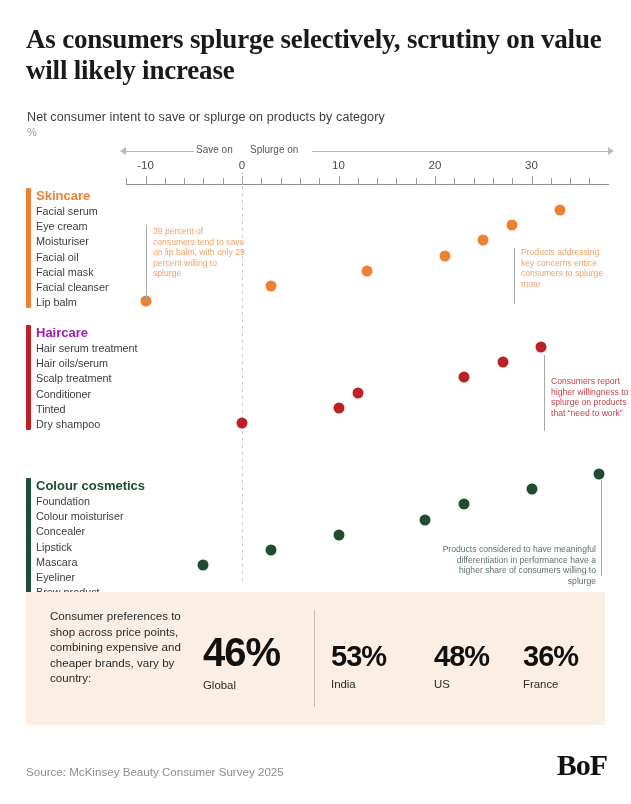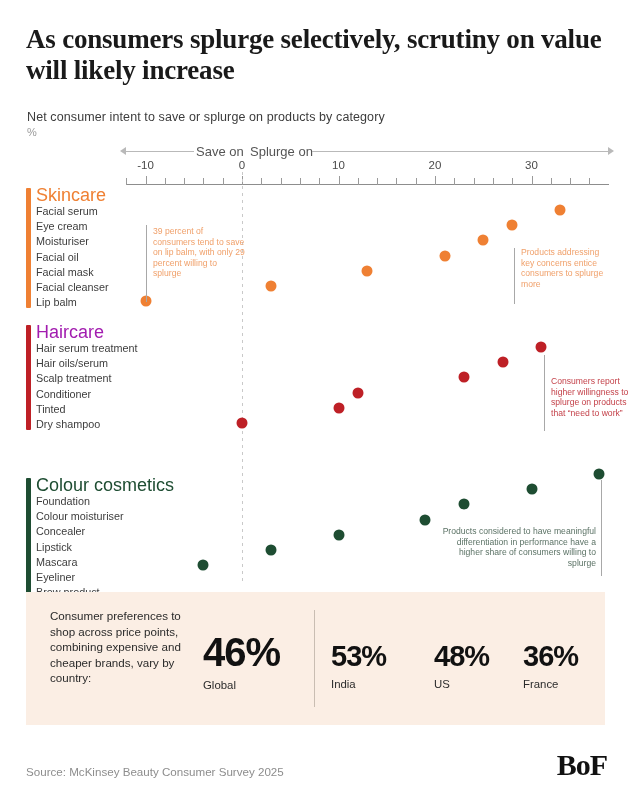--- a/index.html
+++ b/index.html
@@ -26,34 +26,34 @@
     font-size:11px;color:#9b9b9b;
   }
 
   
   .axis-wrap{position:absolute;left:0;top:140px;width:631px;height:50px;}
   .axis-arrow-line{position:absolute;top:11px;height:1px;background:#b9b9b9;}
   .arrow-head{position:absolute;top:7px;width:0;height:0;
     border-top:4px solid transparent;border-bottom:4px solid transparent;}
   .arrow-left{left:120px;border-right:6px solid #b9b9b9;}
   .arrow-right{left:608px;border-left:6px solid #b9b9b9;}
-  .dir-label{position:absolute;top:4px;font-size:13px;color:#555;white-space:nowrap;}
+  .dir-label{position:absolute;top:4px;font-size:10px;color:#555;white-space:nowrap;}
   .axis-line{position:absolute;left:126px;top:44px;width:483px;height:1px;background:#8d8d8d;}
   .tick{position:absolute;top:38px;width:1px;height:7px;background:#9a9a9a;}
   .tick.major{top:36px;height:9px;}
   .tick-label{position:absolute;top:19px;font-size:11.5px;color:#4a4a4a;transform:translateX(-50%);}
 
   
   .zero-line{position:absolute;left:242px;top:172px;width:1px;height:410px;
     background:repeating-linear-gradient(to bottom,#c9c9c9 0 3px,transparent 3px 7px);}
 
   
   .cat{position:absolute;left:26px;}
   .cat-bar{position:absolute;left:0;top:0;width:5px;border-radius:1px;}
-  .cat-head{font-size:18px;font-weight:400;margin:0 0 1px 10px;line-height:15px;}
+  .cat-head{font-size:13px;font-weight:700;margin:0 0 1px 10px;line-height:15px;}
   .cat-item{font-size:10.8px;color:#3d3d3d;margin-left:10px;line-height:15.2px;white-space:nowrap;}
 
   
   .plot{position:absolute;left:0;top:0;width:631px;height:804px;pointer-events:none;}
   .dot{position:absolute;width:11px;height:11px;border-radius:50%;
        transform:translate(-50%,-50%);}
 
   
   .anno{position:absolute;font-size:8.6px;line-height:10.6px;}
   .anno-rule{position:absolute;width:1px;background:#a8a8a8;}
@@ -193,21 +193,21 @@
   <div class="anno-rule" style="left:146px;top:225px;height:77px;"></div>
   <div class="anno" style="left:153px;top:226px;width:92px;color:#F0A06A;">39 percent of consumers tend to save on lip balm, with only 29 percent willing to splurge</div>
 
   <div class="anno-rule" style="left:514px;top:248px;height:56px;"></div>
   <div class="anno" style="left:521px;top:247px;width:86px;color:#F0A06A;">Products addressing key concerns entice consumers to splurge more</div>
 
   <div class="anno-rule" style="left:544px;top:355px;height:76px;"></div>
   <div class="anno" style="left:551px;top:376px;width:80px;color:#C4424A;">Consumers report higher willingness to splurge on products that “need to work”</div>
 
   <div class="anno-rule" style="left:601px;top:480px;height:96px;"></div>
-  <div class="anno" style="left:440px;top:526px;width:156px;color:#5C7366;text-align:right;">Products considered to have meaningful differentiation in performance have a higher share of consumers willing to splurge</div>
+  <div class="anno" style="left:440px;top:544px;width:156px;color:#5C7366;text-align:right;">Products considered to have meaningful differentiation in performance have a higher share of consumers willing to splurge</div>
 
   <div class="stats">
     <div class="stats-text">Consumer preferences to shop across price points, combining expensive and cheaper brands, vary by country:</div>
     <div class="divider" style="left:288px;"></div>
 
     <div class="stat big" style="left:177px;top:40px;">
       <div class="num">46%</div>
       <div class="lbl">Global</div>
     </div>
     <div class="stat small" style="left:305px;top:50px;">

